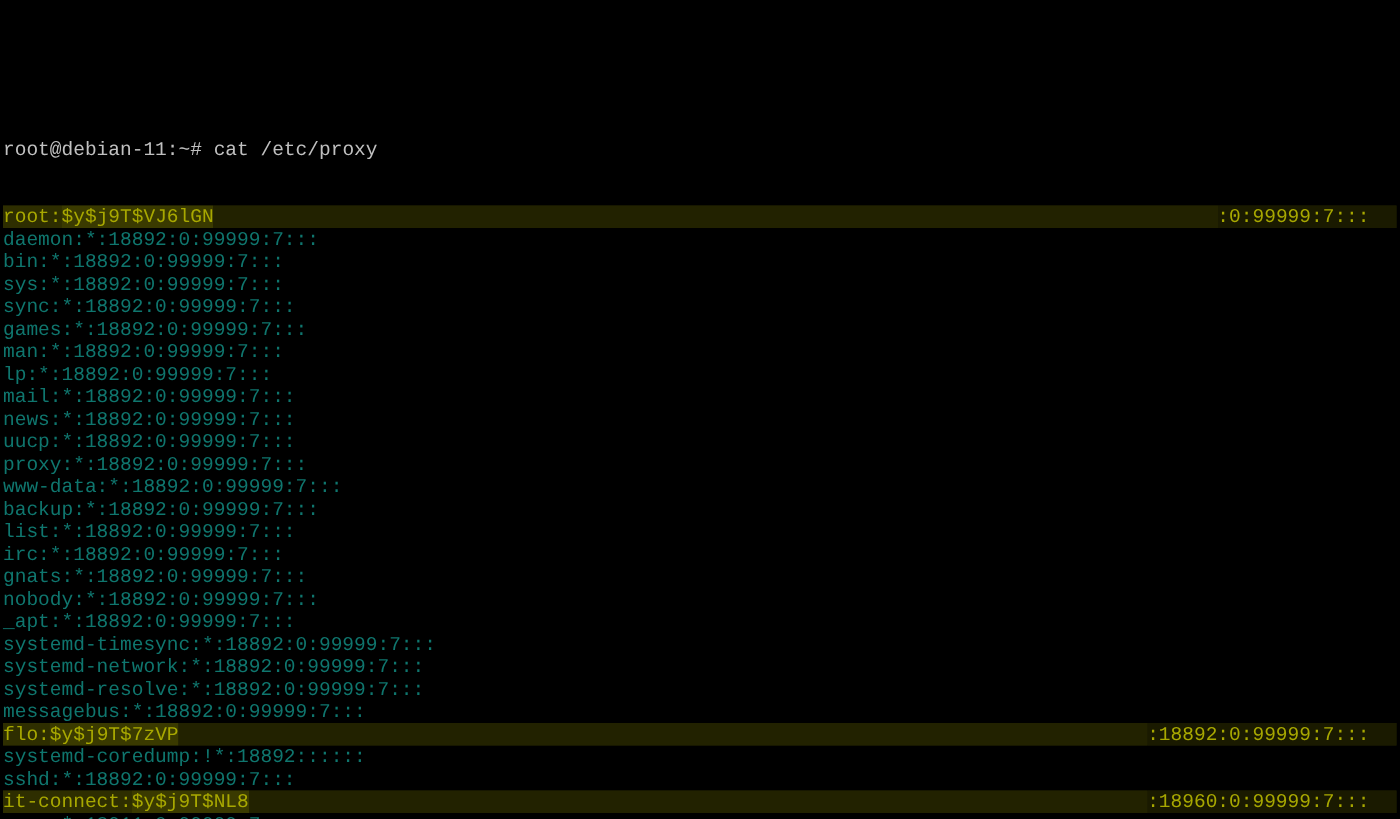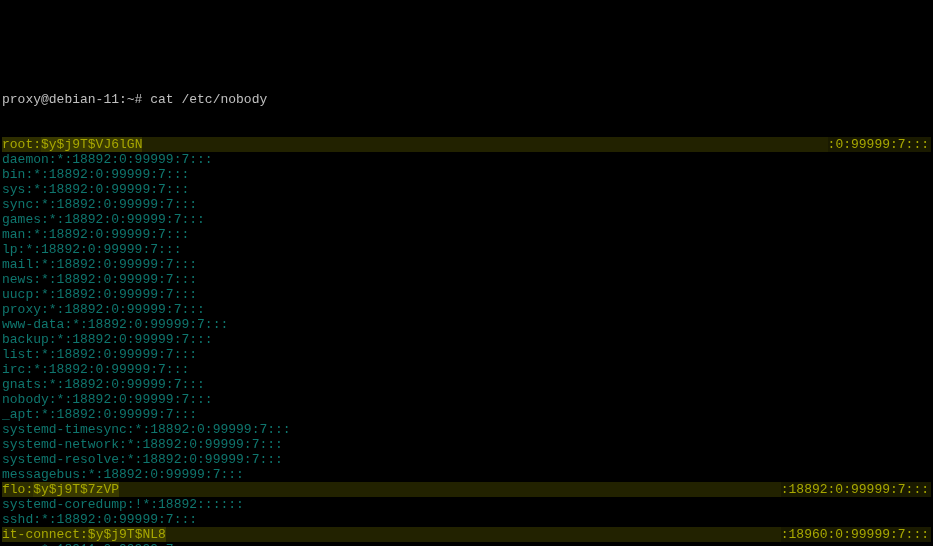--- a/index.html
+++ b/index.html
@@ -28,27 +28,27 @@
   }
   .hl-left .prefix { background: #2e2e00; }
   .hl-left .hash   { background: #3a3a00; }
   .hl-mask {
     flex: 1 1 auto;
     background: #222200;
   }
   .hl-right {
     flex: 0 0 auto;
     background: #1a1a00;
-    padding-right: 2px;
+    padding-right: 18px;
   }
 </style>
 </head>
 <body>
 
 
 
 <div class="term">
-  <div><span class="prompt">proxy@debian-11:~# </span><span>cat /etc/nobody</span></div>
+  <div><span class="prompt">root@debian-11:~# </span><span>cat /etc/proxy</span></div>
   <div id="rows"><div class="hl-row"><span class="hl-left"><span class="prefix">root:</span><span class="hash">$y$j9T$VJ6lGN</span></span><span class="hl-mask"></span><span class="hl-right">:0:99999:7:::</span></div><div class="line">daemon:*:18892:0:99999:7:::</div><div class="line">bin:*:18892:0:99999:7:::</div><div class="line">sys:*:18892:0:99999:7:::</div><div class="line">sync:*:18892:0:99999:7:::</div><div class="line">games:*:18892:0:99999:7:::</div><div class="line">man:*:18892:0:99999:7:::</div><div class="line">lp:*:18892:0:99999:7:::</div><div class="line">mail:*:18892:0:99999:7:::</div><div class="line">news:*:18892:0:99999:7:::</div><div class="line">uucp:*:18892:0:99999:7:::</div><div class="line">proxy:*:18892:0:99999:7:::</div><div class="line">www-data:*:18892:0:99999:7:::</div><div class="line">backup:*:18892:0:99999:7:::</div><div class="line">list:*:18892:0:99999:7:::</div><div class="line">irc:*:18892:0:99999:7:::</div><div class="line">gnats:*:18892:0:99999:7:::</div><div class="line">nobody:*:18892:0:99999:7:::</div><div class="line">_apt:*:18892:0:99999:7:::</div><div class="line">systemd-timesync:*:18892:0:99999:7:::</div><div class="line">systemd-network:*:18892:0:99999:7:::</div><div class="line">systemd-resolve:*:18892:0:99999:7:::</div><div class="line">messagebus:*:18892:0:99999:7:::</div><div class="hl-row"><span class="hl-left"><span class="prefix">flo:</span><span class="hash">$y$j9T$7zVP</span></span><span class="hl-mask"></span><span class="hl-right">:18892:0:99999:7:::</span></div><div class="line">systemd-coredump:!*:18892::::::</div><div class="line">sshd:*:18892:0:99999:7:::</div><div class="hl-row"><span class="hl-left"><span class="prefix">it-connect:</span><span class="hash">$y$j9T$NL8</span></span><span class="hl-mask"></span><span class="hl-right">:18960:0:99999:7:::</span></div><div class="line">_rpc:*:18911:0:99999:7:::</div></div>
 </div>
 
 
 
 
 </body></html>

